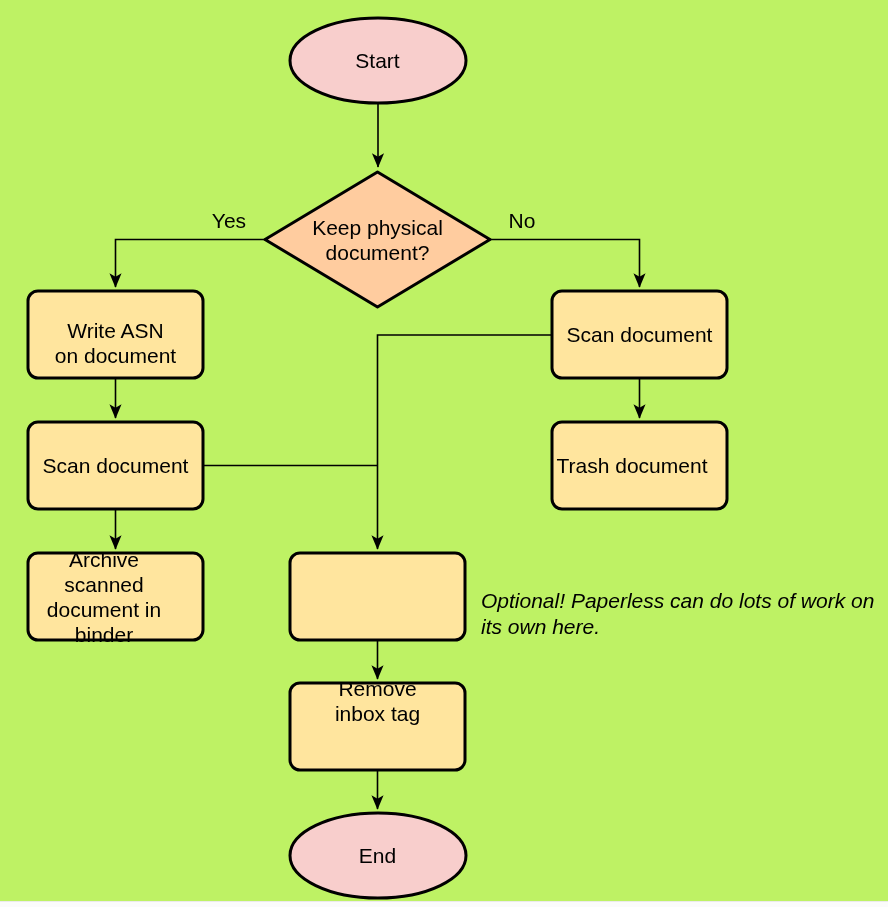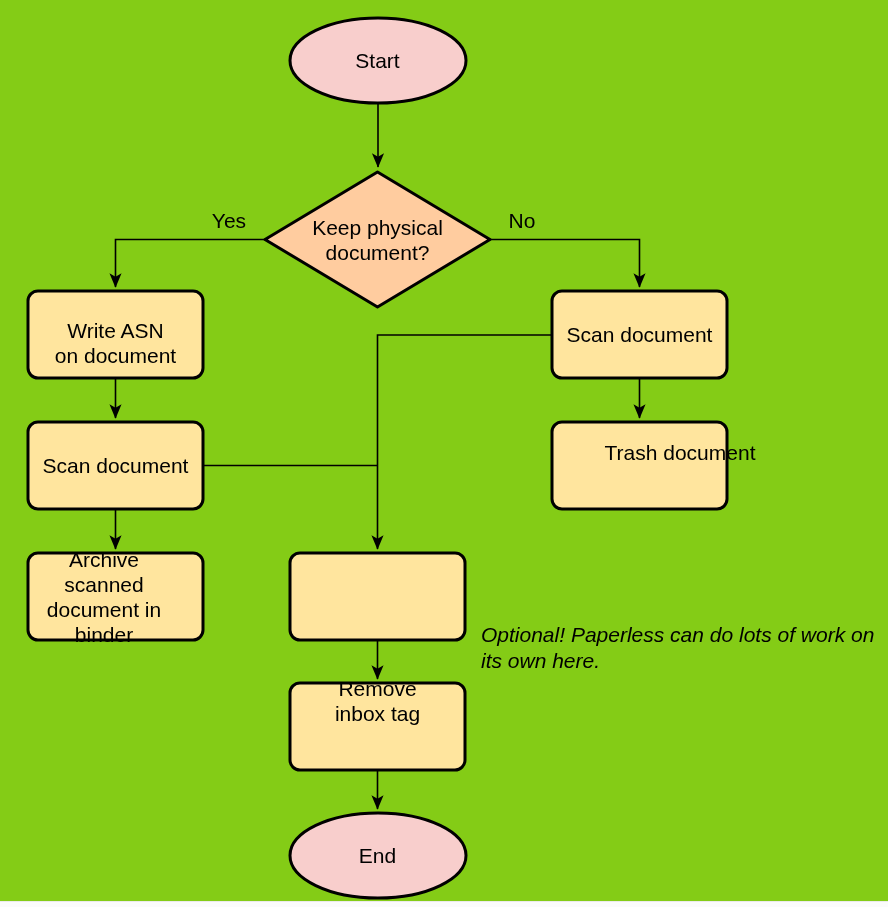--- a/index.html
+++ b/index.html
@@ -1,20 +1,20 @@
 <!DOCTYPE html>
 <html><head>
 <meta charset="utf-8">
 <style>
   html, body { margin: 0; padding: 0; background: #ffffff; }
   .canvas {
     position: relative;
     width: 888px;
     height: 907px;
-    background: #84cc16;
+    background: #bef264;
     overflow: hidden;
     font-family: "Liberation Sans", sans-serif;
     color: #000000;
   }
   .edges-svg { position: absolute; left: 0; top: 0; z-index: 1; }
   .edge { fill: none; stroke: #000000; stroke-width: 1.6; }
   .shape { stroke: #000000; stroke-width: 3; }
   .node-label {
     position: absolute;
     display: flex;
@@ -41,40 +41,39 @@
     position: absolute;
     left: 481px;
     top: 588px;
     width: 402px;
     font-size: 21px;
     line-height: 26px;
     font-style: italic;
     white-space: pre-line;
     text-align: left;
     z-index: 2;
-    margin-top: 34px;
   }
   .viewport-edge {
     position: absolute;
     left: 0;
     top: 901px;
     width: 888px;
     height: 6px;
     background: #fbfbfb;
     border-top: 1px solid #ebebeb;
     z-index: 0;
   }
   
   #lbl-start   { left: 290px; top: 18px;  width: 175px; height: 85px; }
   #lbl-decision{ left: 265px; top: 172px; width: 225px; height: 135px; }
   #lbl-write   { left: 28px;  top: 291px; width: 175px; height: 104px; }
   #lbl-scanL   { left: 28px;  top: 422px; width: 175px; height: 87px; }
   #lbl-archive { left: 28px;  top: 553px; width: 152px; height: 87px; }
   #lbl-scanR   { left: 552px; top: 291px; width: 175px; height: 87px; }
-  #lbl-trash   { left: 552px; top: 409px; width: 160px; height: 87px; padding-left: 48px; }
+  #lbl-trash   { left: 552px; top: 422px; width: 160px; height: 87px; }
   #lbl-tag     { left: 290px; top: 553px; width: 175px; height: 87px; }
   #lbl-remove  { left: 290px; top: 657px; width: 175px; height: 87px; }
   #lbl-end     { left: 290px; top: 813px; width: 175px; height: 85px; }
   #lbl-yes     { left: 199px; top: 208px; width: 60px;  height: 26px; }
   #lbl-no      { left: 494px; top: 208px; width: 56px;  height: 26px; }
 </style>
 </head>
 <body>
 
 <div class="canvas">

